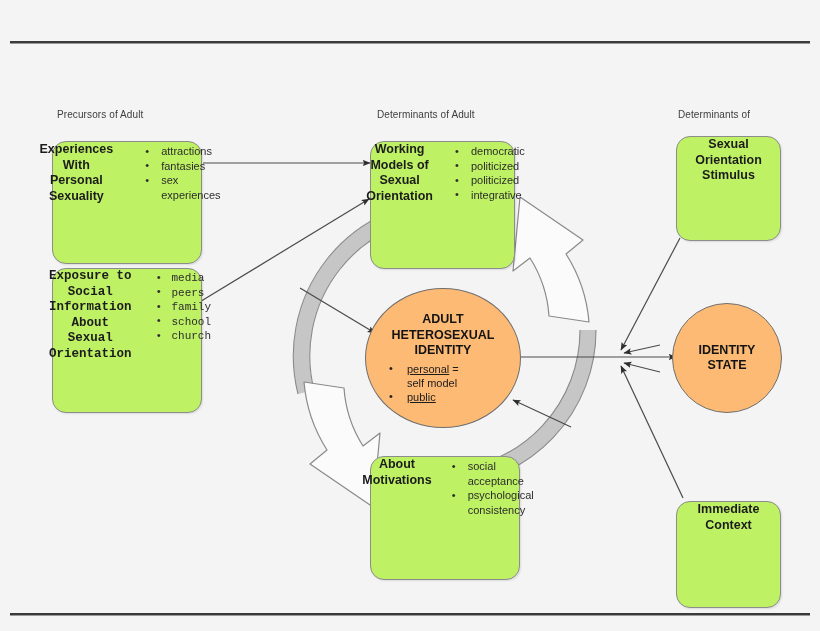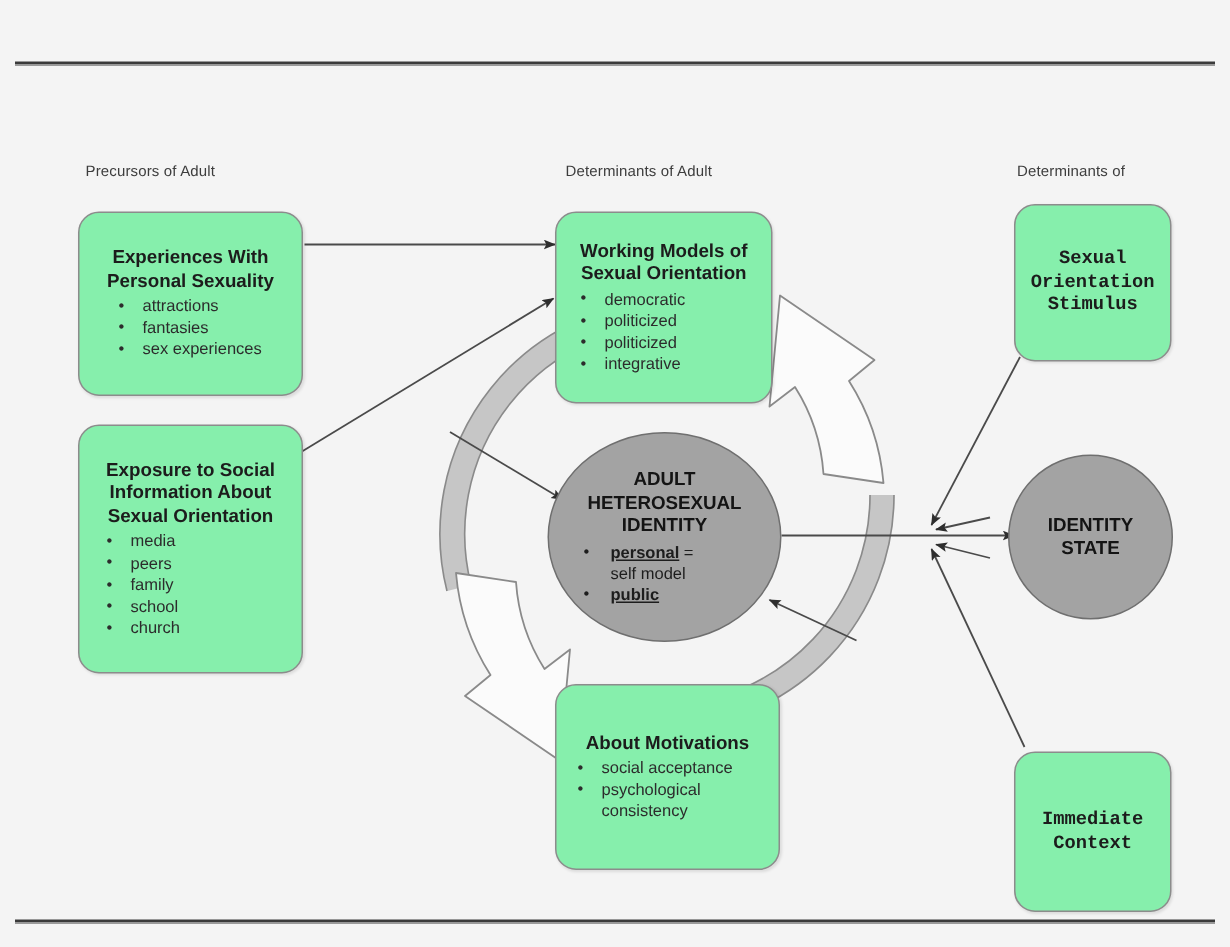--- a/index.html
+++ b/index.html
@@ -37,27 +37,27 @@
     font-size: 10px;
     line-height: 17px;
     color: #3d3d3d;
     letter-spacing: 0.1px;
     white-space: pre;
   }
   .col-header .u { text-decoration: underline; }
 
   .node-box {
     position: absolute;
-    background: #86efac;
+    background: #bef264;
     border: 1.2px solid #8c8c8c;
     border-radius: 14px;
     box-sizing: border-box;
     box-shadow: 1px 1px 2px rgba(0,0,0,0.10);
     display: flex;
-    flex-direction: column;
+    flex-direction: row;
     justify-content: center;
     z-index: 5;
   }
   .node-title {
     font-size: 12.5px;
     font-weight: bold;
     color: #1c1c1c;
     text-align: center;
     line-height: 15.5px;
     padding: 0 6px;
@@ -78,26 +78,26 @@
   }
   .node-list li:before {
     content: "\2022";
     position: absolute;
     left: 0;
     top: -0.5px;
     font-size: 11px;
     color: #2c2c2c;
   }
 
-  .centered-only .node-title { padding-top: 0; font-family: Liberation Mono, monospace; }
+  .centered-only .node-title { padding-top: 0; }
 
   .circle-node {
     position: absolute;
     border-radius: 50%;
-    background: #a3a3a3;
+    background: #fdba74;
     border: 1.2px solid #6f6f6f;
     box-sizing: border-box;
     display: flex;
     flex-direction: column;
     justify-content: center;
     align-items: center;
     z-index: 6;
   }
   .circle-title {
     font-size: 12.5px;
@@ -121,21 +121,21 @@
     padding-left: 30px;
     text-align: left;
     white-space: pre-line;
   }
   .circle-list li:before {
     content: "\2022";
     position: absolute;
     left: 12px;
     top: -0.5px;
   }
-  .circle-list .u { text-decoration: underline; font-weight: bold; }
+  .circle-list .u { text-decoration: underline; }
 
   svg.overlay {
     position: absolute;
     left: 0;
     top: 0;
     width: 820px;
     height: 631px;
     z-index: 2;
     pointer-events: none;
   }
@@ -224,21 +224,21 @@
   <div class="node-box" style="left:52px; top:141px; width:150px; height:123px;">
     <div class="node-title">Experiences With
 Personal Sexuality</div>
     <ul class="node-list">
       <li>attractions</li>
       <li>fantasies</li>
       <li>sex experiences</li>
     </ul>
   </div>
 
-  <div class="node-box" style="left:52px; top:283px; width:150px; height:166px;">
+  <div class="node-box" style="left:52px; top:268px; width:150px; height:145px;font-family:Liberation Mono, monospace;">
     <div class="node-title">Exposure to Social
 Information About
 Sexual Orientation</div>
     <ul class="node-list" style="padding-left:18px;">
       <li>media</li>
       <li>peers</li>
       <li>family</li>
       <li>school</li>
       <li>church</li>
     </ul>

